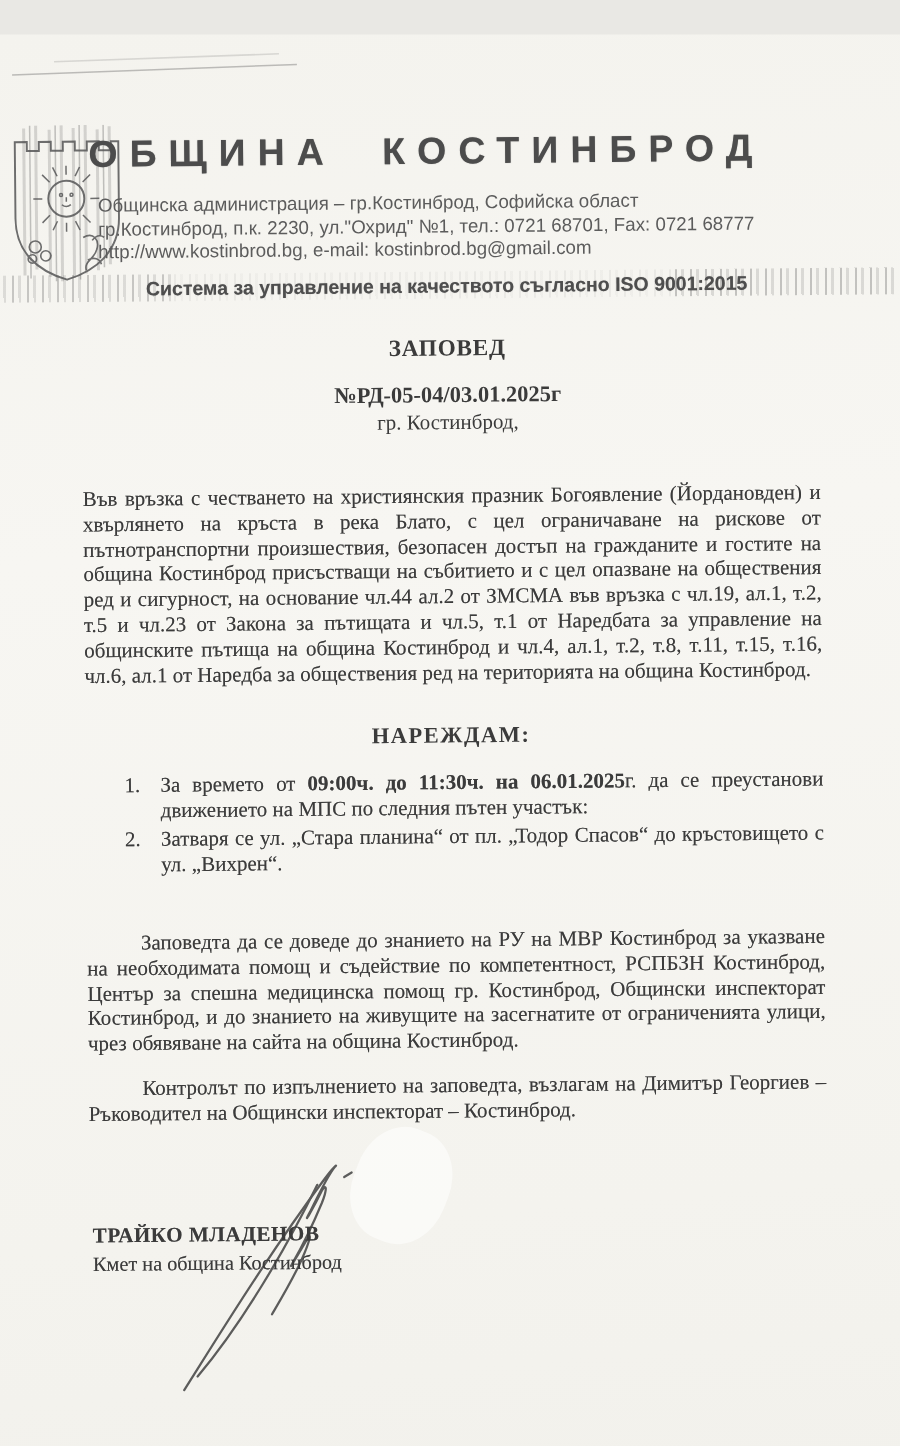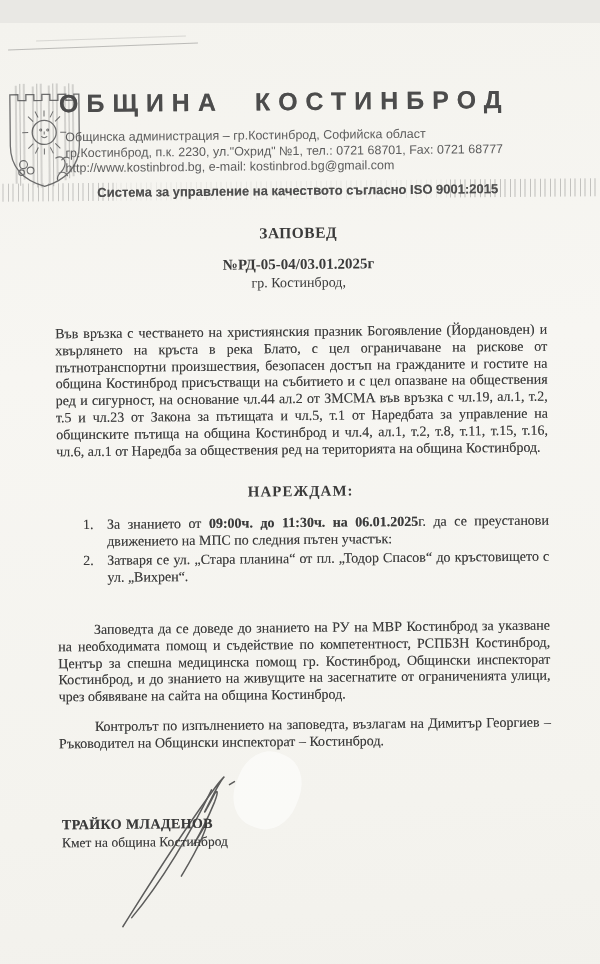--- a/index.html
+++ b/index.html
@@ -155,21 +155,21 @@
     <div class="doc-number">№РД-05-04/03.01.2025г</div>
     <div class="doc-place">гр. Костинброд,</div>
 
     <p class="para preamble">Във връзка с честването на християнския празник Богоявление (Йордановден) и хвърлянето на кръста в река Блато, с цел ограничаване на рискове от пътнотранспортни произшествия, безопасен достъп на гражданите и гостите на община Костинброд присъстващи на събитието и с цел опазване на обществения ред и сигурност, на основание чл.44 ал.2 от ЗМСМА във връзка с чл.19, ал.1, т.2, т.5 и чл.23 от Закона за пътищата и чл.5, т.1 от Наредбата за управление на общинските пътища на община Костинброд и чл.4, ал.1, т.2, т.8, т.11, т.15, т.16, чл.6, ал.1 от Наредба за обществения ред на територията на община Костинброд.</p>
 
     <div class="order-heading">НАРЕЖДАМ:</div>
 
     <div class="order-list">
       <div class="order-item">
         <span class="num">1.</span>
-        <span class="itext"><span>За знанието от </span><b class="inline">09:00ч. до 11:30ч. на 06.01.2025</b><span>г. да се преустанови движението на МПС по следния пътен участък:</span></span>
+        <span class="itext"><span>За времето от </span><b class="inline">09:00ч. до 11:30ч. на 06.01.2025</b><span>г. да се преустанови движението на МПС по следния пътен участък:</span></span>
       </div>
       <div class="order-item">
         <span class="num">2.</span>
         <span class="itext">Затваря се ул. „Стара планина“ от пл. „Тодор Спасов“ до кръстовището с ул. „Вихрен“.</span>
       </div>
     </div>
 
     <p class="para notify">Заповедта да се доведе до знанието на РУ на МВР Костинброд за указване на необходимата помощ и съдействие по компетентност, РСПБЗН Костинброд, Център за спешна медицинска помощ гр. Костинброд, Общински инспекторат Костинброд, и до знанието на живущите на засегнатите от ограниченията улици, чрез обявяване на сайта на община Костинброд.</p>
     <p class="para control">Контролът по изпълнението на заповедта, възлагам на Димитър Георгиев – Ръководител на Общински инспекторат – Костинброд.</p>
 

